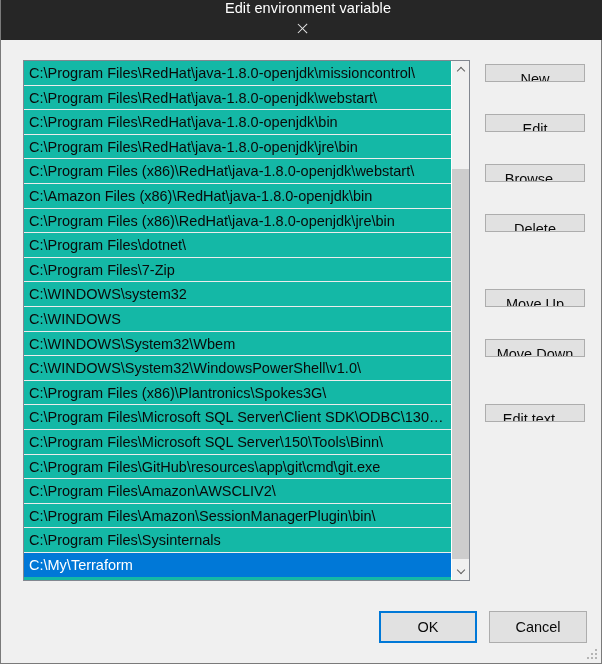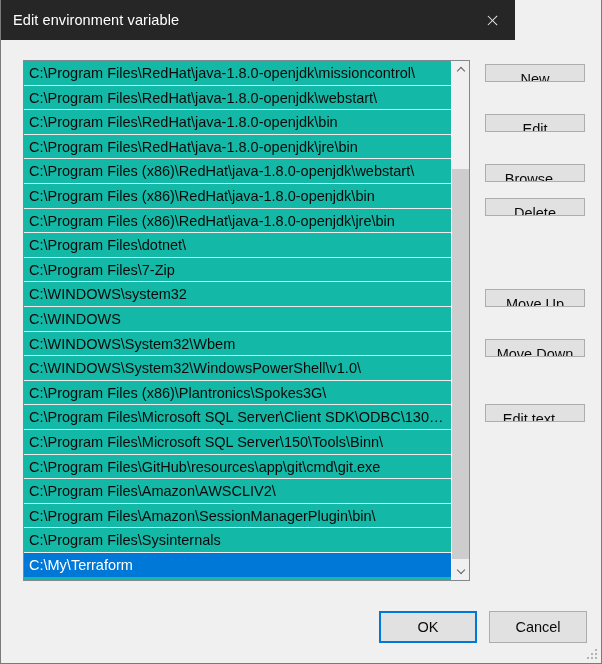--- a/index.html
+++ b/index.html
@@ -23,26 +23,27 @@
     box-sizing: border-box;
     border: 1px solid #7a7a7a;
     border-top: none;
   }
 
   
   .titlebar {
     position: absolute;
     left: 0;
     top: 0;
-    width: 514px;
+    width: 602px;
     height: 40px;
     background: #262626;
     display: flex;
     align-items: center;
     user-select: none;
+    flex-direction: column;
   }
   .titlebar-text {
     color: #ffffff;
     font-size: 14.5px;
     margin-left: 12px;
     letter-spacing: 0.1px;
     white-space: nowrap;
   }
   .titlebar-spacer { flex: 1 1 auto; }
   .close-btn {
@@ -178,21 +179,21 @@
   .side-btn {
     position: absolute;
     left: 484px;
     width: 100px;
     height: 18px;
     line-height: 29px;
   }
   .btn-new       { top: 64px; }
   .btn-edit      { top: 114px; }
   .btn-browse    { top: 164px; }
-  .btn-delete    { top: 198px; }
+  .btn-delete    { top: 214px; }
   .btn-moveup    { top: 289px; }
   .btn-movedown  { top: 339px; }
   .btn-edittext  { top: 404px; }
 
   
   .bottom-btn {
     position: absolute;
     width: 98px;
     height: 32px;
     line-height: 30px;
@@ -233,21 +234,21 @@
     </div>
   </div>
 
   <div class="listbox">
     <div class="list-inner" id="list-inner">
         <div class="list-row">C:\Program Files\RedHat\java-1.8.0-openjdk\missioncontrol\</div>
         <div class="list-row">C:\Program Files\RedHat\java-1.8.0-openjdk\webstart\</div>
         <div class="list-row">C:\Program Files\RedHat\java-1.8.0-openjdk\bin</div>
         <div class="list-row">C:\Program Files\RedHat\java-1.8.0-openjdk\jre\bin</div>
         <div class="list-row">C:\Program Files (x86)\RedHat\java-1.8.0-openjdk\webstart\</div>
-        <div class="list-row">C:\Program Files (x86)\RedHat\java-1.8.0-openjdk\bin</div>
+        <div class="list-row">C:\Amazon Files (x86)\RedHat\java-1.8.0-openjdk\bin</div>
         <div class="list-row">C:\Program Files (x86)\RedHat\java-1.8.0-openjdk\jre\bin</div>
         <div class="list-row">C:\Program Files\dotnet\</div>
         <div class="list-row">C:\Program Files\7-Zip</div>
         <div class="list-row">C:\WINDOWS\system32</div>
         <div class="list-row">C:\WINDOWS</div>
         <div class="list-row">C:\WINDOWS\System32\Wbem</div>
         <div class="list-row">C:\WINDOWS\System32\WindowsPowerShell\v1.0\</div>
         <div class="list-row">C:\Program Files (x86)\Plantronics\Spokes3G\</div>
         <div class="list-row">C:\Program Files\Microsoft SQL Server\Client SDK\ODBC\130…</div>
         <div class="list-row">C:\Program Files\Microsoft SQL Server\150\Tools\Binn\</div>

